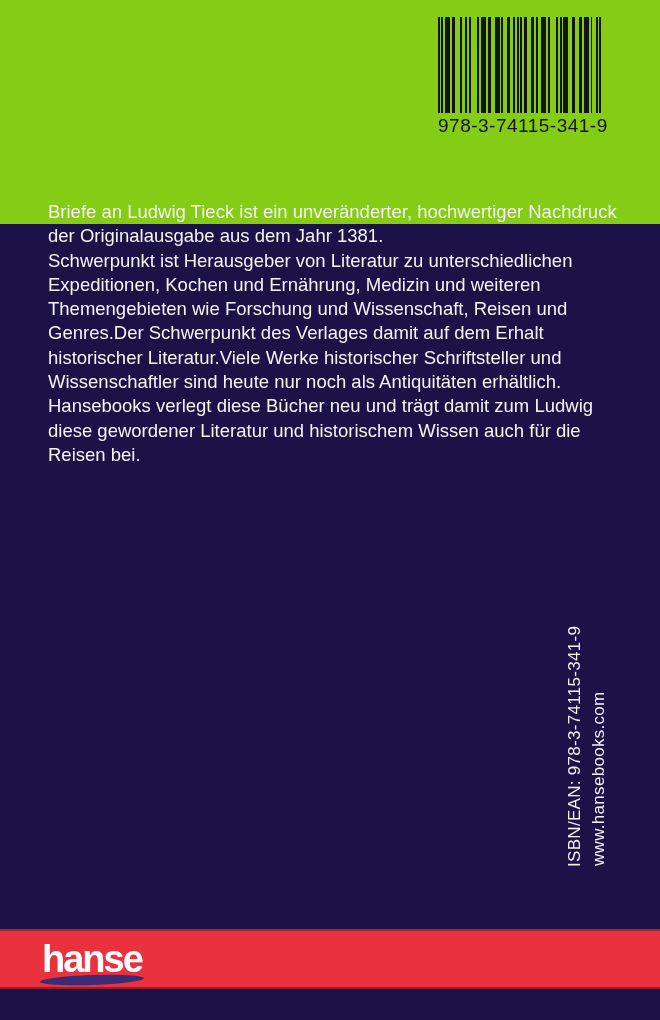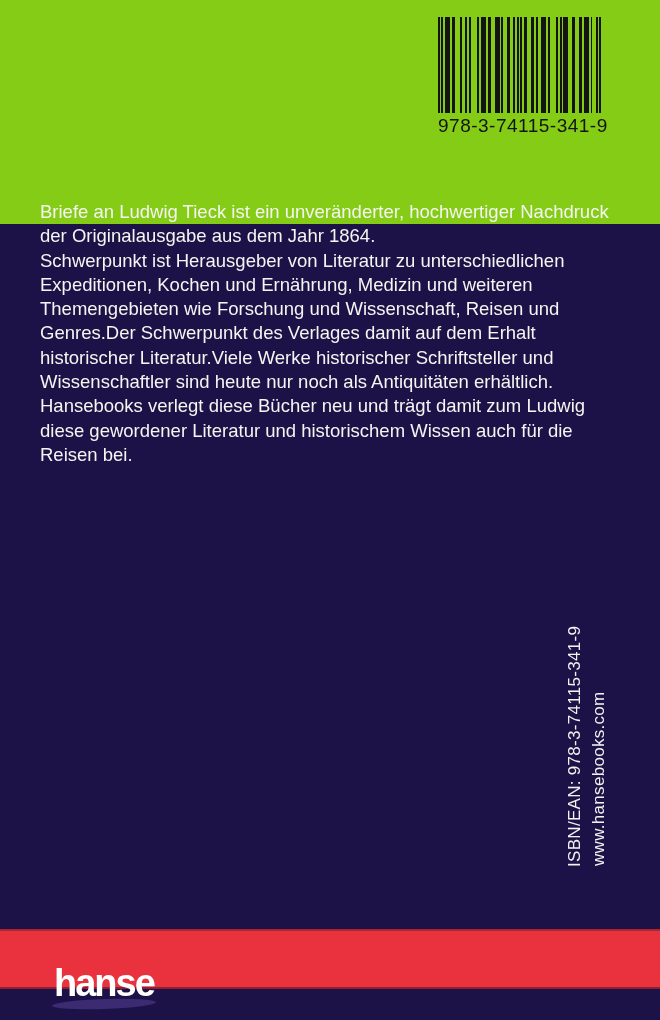--- a/index.html
+++ b/index.html
@@ -35,21 +35,21 @@
     margin-top: 2px;
     font-size: 19px;
     letter-spacing: 0.5px;
     color: #141414;
     white-space: nowrap;
   }
 
   
   .description {
     position: absolute;
-    left: 40px; top: 200px;
+    left: 48px; top: 200px;
     width: 600px;
     color: #f6f5f1;
     font-size: 18.5px;
     line-height: 24.3px;
   }
   .description .line { white-space: nowrap; }
 
   
   .vtext {
     position: absolute;
@@ -68,22 +68,22 @@
   .red-band {
     position: absolute;
     left: 0; top: 929px;
     width: 660px; height: 60px;
     background: #e9323e;
     border-top: 2px solid #a82733;
     border-bottom: 2px solid #8e2130;
   }
   .logo {
     position: absolute;
-    left: 54px; top: 10px;
-    width: 110px; height: 46px; margin-top: 24px;
+    left: 42px; top: 10px;
+    width: 110px; height: 46px;
   }
   .logo-text {
     position: relative;
     z-index: 2;
     display: block;
     color: #ffffff;
     font-weight: bold;
     font-size: 38px;
     line-height: 36px;
     letter-spacing: -2px;
@@ -136,21 +136,21 @@
           <rect x="89" y="0" width="1" height="95" fill="#141414"></rect>
           <rect x="92" y="0" width="1" height="95" fill="#141414"></rect>
           <rect x="94" y="0" width="1" height="95" fill="#141414"></rect>
         </svg>
       <div class="barcode-number">978-3-74115-341-9</div>
     </div>
   </div>
 
   <div class="description">
     <div class="line">Briefe an Ludwig Tieck ist ein unveränderter, hochwertiger Nachdruck</div>
-    <div class="line">der Originalausgabe aus dem Jahr 1864.</div>
+    <div class="line">der Originalausgabe aus dem Jahr 1381.</div>
     <div class="line">Schwerpunkt ist Herausgeber von Literatur zu unterschiedlichen</div>
     <div class="line">Expeditionen, Kochen und Ernährung, Medizin und weiteren</div>
     <div class="line">Themengebieten wie Forschung und Wissenschaft, Reisen und</div>
     <div class="line">Genres.Der Schwerpunkt des Verlages damit auf dem Erhalt</div>
     <div class="line">historischer Literatur.Viele Werke historischer Schriftsteller und</div>
     <div class="line">Wissenschaftler sind heute nur noch als Antiquitäten erhältlich.</div>
     <div class="line">Hansebooks verlegt diese Bücher neu und trägt damit zum Ludwig</div>
     <div class="line">diese gewordener Literatur und historischem Wissen auch für die</div>
     <div class="line">Reisen bei.</div>
   </div>

